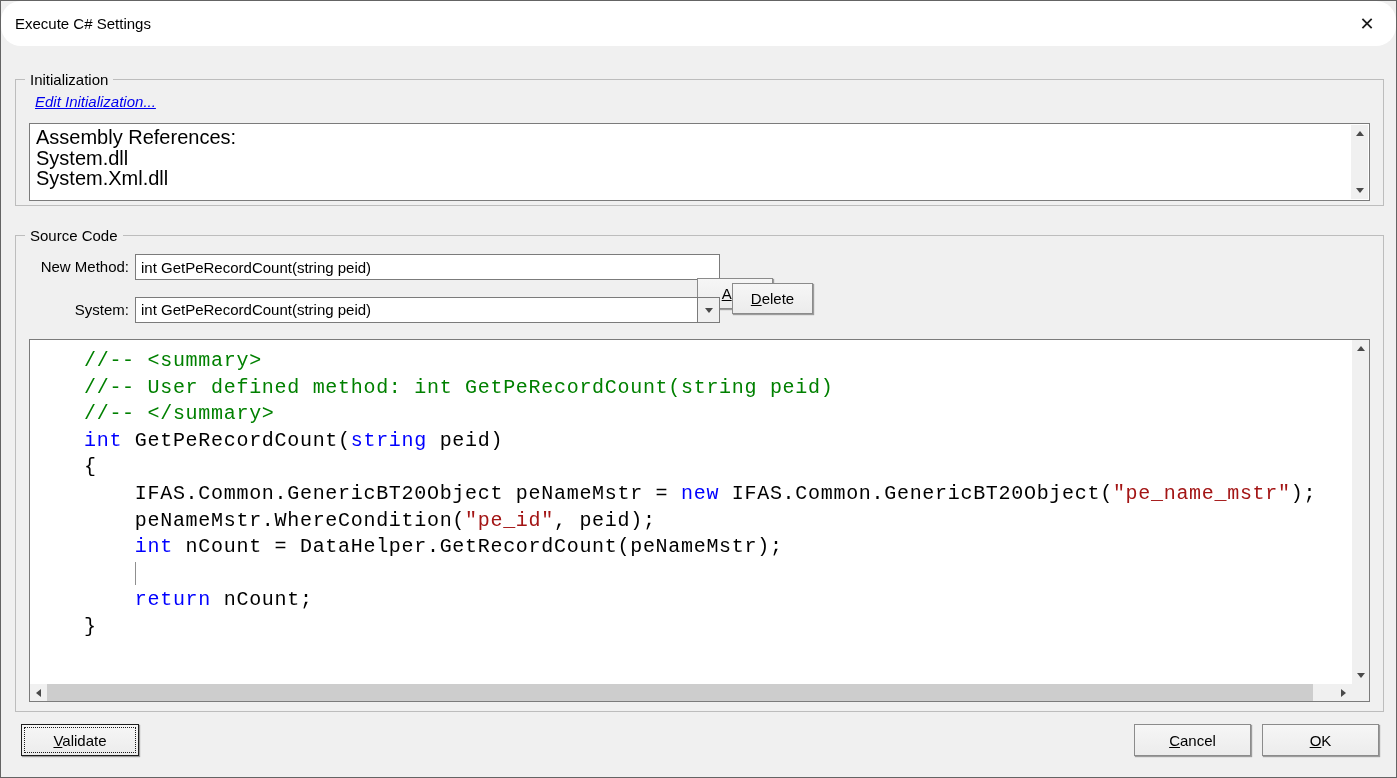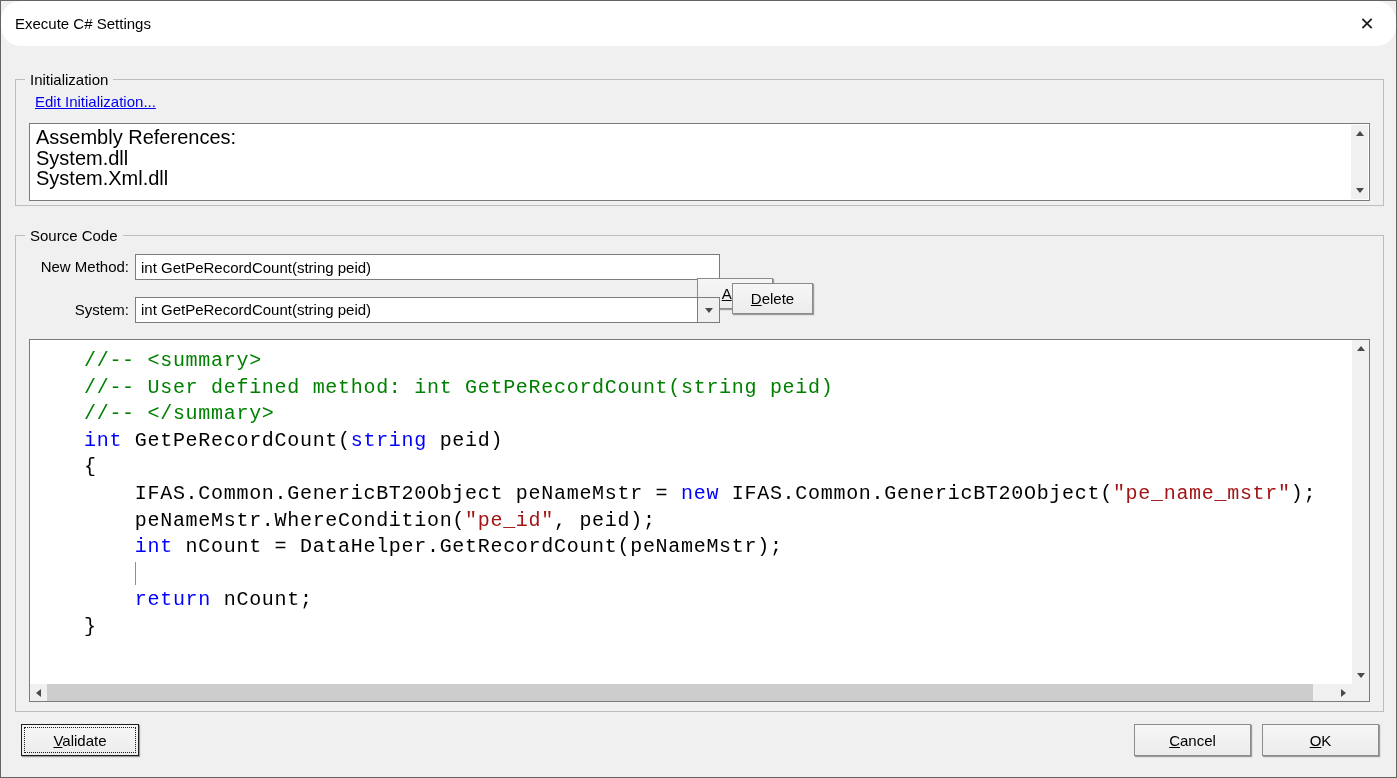--- a/index.html
+++ b/index.html
@@ -39,20 +39,21 @@
     background:#f0f0f0; padding:0 5px;
     font-size:15px; line-height:17px;
   }
 
   .link {
     position:absolute;
     color: var(--link, #0000ee);
     text-decoration: underline;
     font-size:15px;
     cursor:pointer;
+    font-style:italic;
   }
 
   .sunken {
     position:absolute;
     background:#ffffff;
     border:1px solid #7b7b7b;
   }
 
   .asm-lines { padding:3px 24px 0 6px; font-size:20px; line-height:20.5px; }
 

